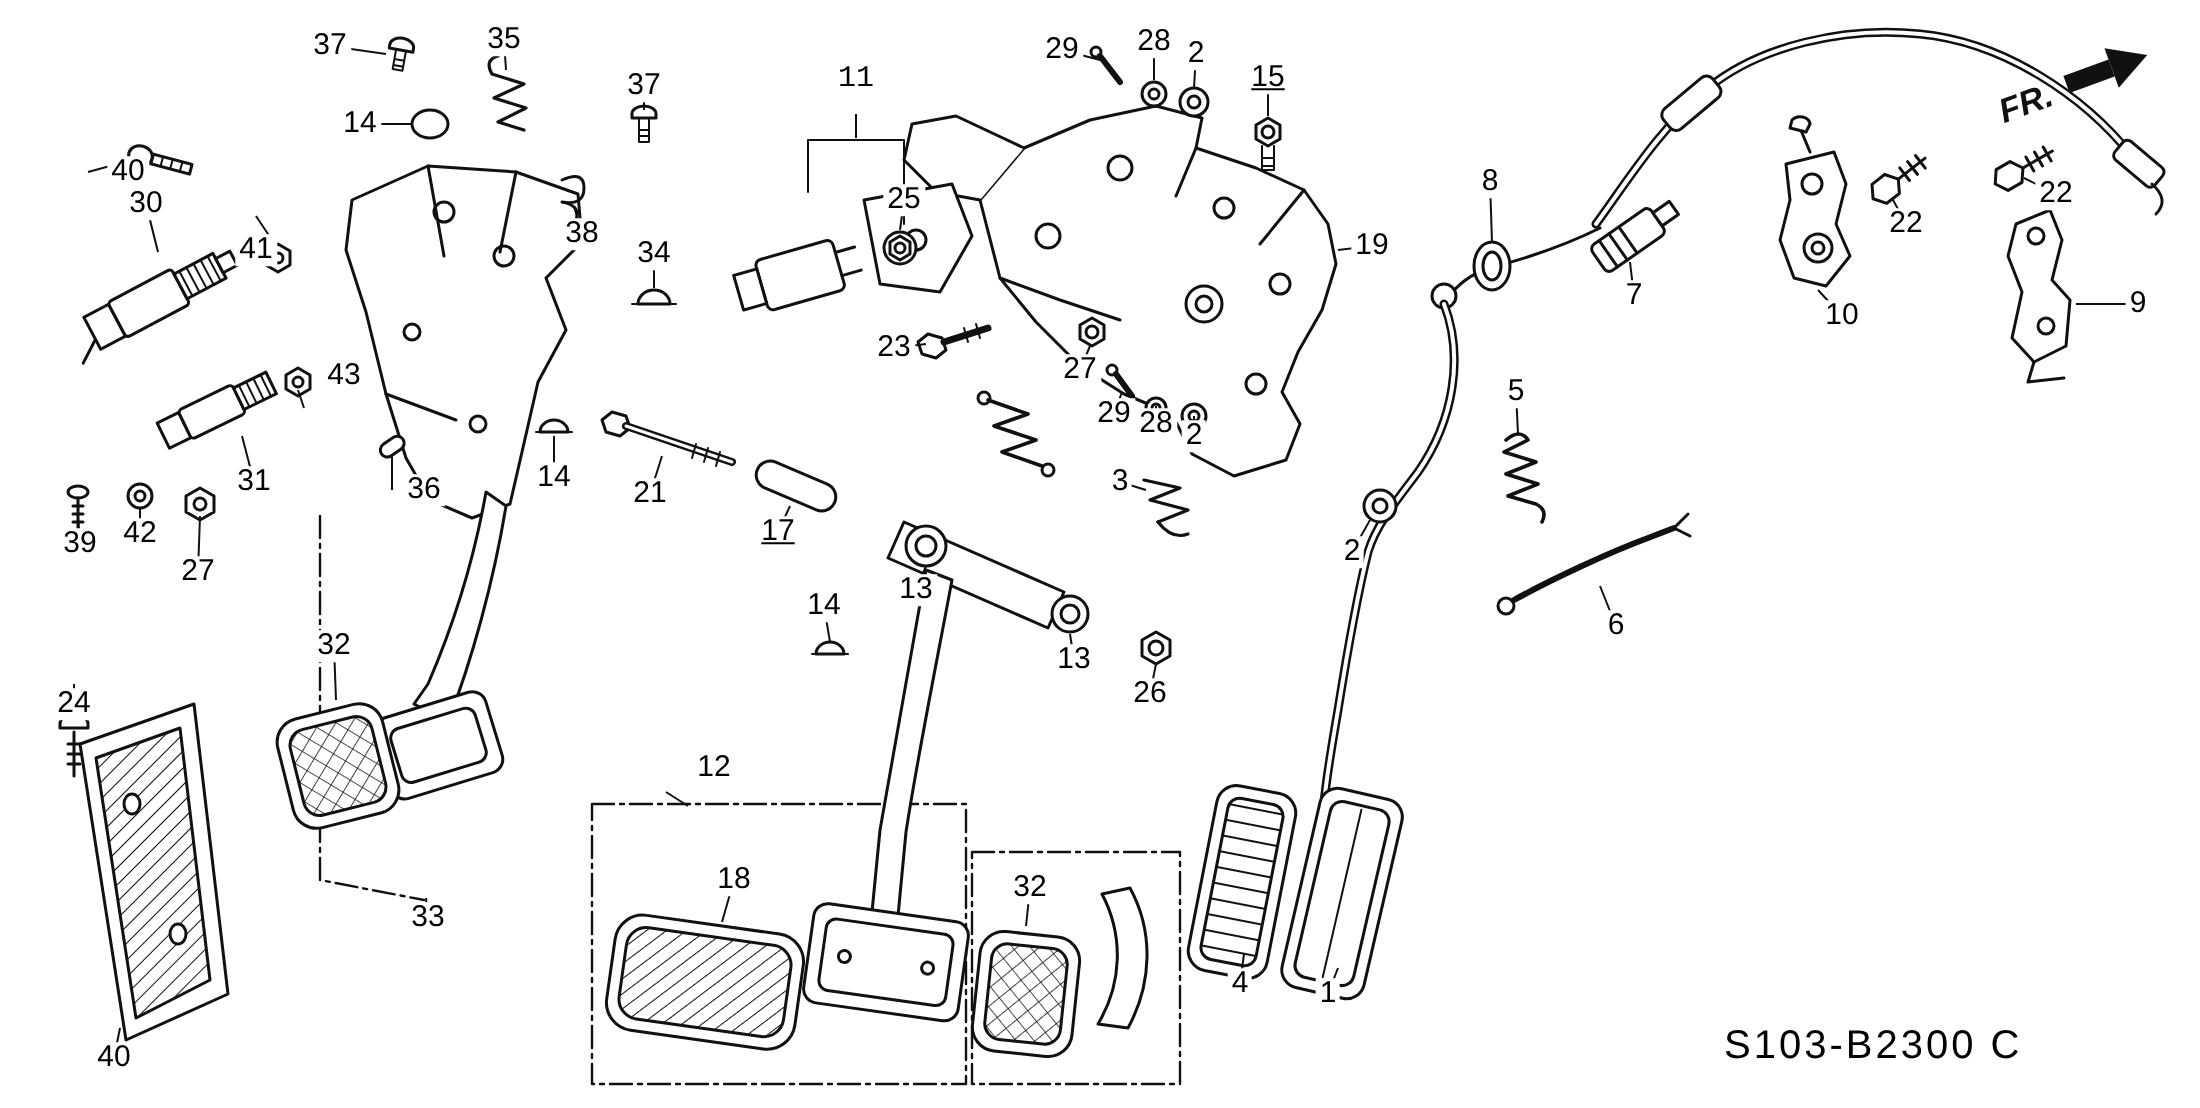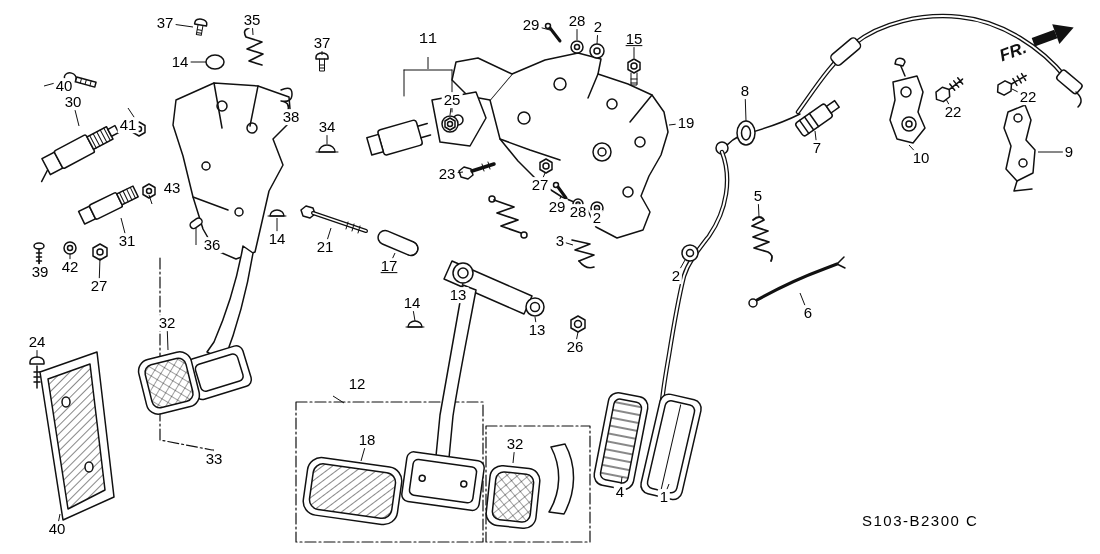--- a/index.html
+++ b/index.html
@@ -9,21 +9,21 @@
   .stage > svg, .label-layer { position:absolute; left:0; top:0; width:1100px; height:554px; }
   .label-layer { pointer-events:none; }
   .part-label {
     position:absolute; transform:translate(-50%,-50%);
     font-size:15px; font-weight:400; color:#000;
     background:#fff; padding:0 2px; line-height:1.05; white-space:nowrap;
   }
   .leader { stroke:#111; stroke-width:1; }
   .diagram-code {
     position:absolute; left:862px; top:512px;
-    font-size:15px; letter-spacing:1.5px; color:#000;
+    font-size:20px; letter-spacing:1.5px; color:#000;
   }
   .fr-text { font-size:17px; font-weight:bold; font-style:italic; fill:#111;
     font-family:"Liberation Sans", sans-serif; }
 </style>
 </head>
 <body>
 
 <div class="stage">
 
   <svg viewBox="0 0 1100 554">
@@ -442,21 +442,21 @@
       <span class="part-label" style="left: 40px; top: 272px;">39</span>
       <span class="part-label" style="left: 70px; top: 267px;">42</span>
       <span class="part-label" style="left: 99px; top: 286px;">27</span>
       <span class="part-label" style="left: 676px; top: 276px;">2</span>
       <span class="part-label" style="left: 808px; top: 313px;">6</span>
       <span class="part-label" style="left: 458px; top: 295px;">13</span>
       <span class="part-label" style="left: 412px; top: 303px;">14</span>
       <span class="part-label" style="left: 537px; top: 330px;">13</span>
       <span class="part-label" style="left: 575px; top: 347px;">26</span>
       <span class="part-label" style="left: 167px; top: 323px;">32</span>
-      <span class="part-label" style="left: 37px; top: 342px;">24</span>
+      <span class="part-label" style="left: 37px; top: 352px;">24</span>
       <span class="part-label" style="left: 333px; top: 384px; margin-left: 24px;">12</span>
       <span class="part-label" style="left: 367px; top: 440px;">18</span>
       <span class="part-label" style="left: 515px; top: 444px;">32</span>
       <span class="part-label" style="left: 214px; top: 459px;">33</span>
       <span class="part-label" style="left: 620px; top: 492px;">4</span>
       <span class="part-label" style="left: 664px; top: 497px;">1</span>
       <span class="part-label" style="left: 57px; top: 529px;">40</span>
     </div>
 
   <div class="diagram-code">S103-B2300 C</div>

